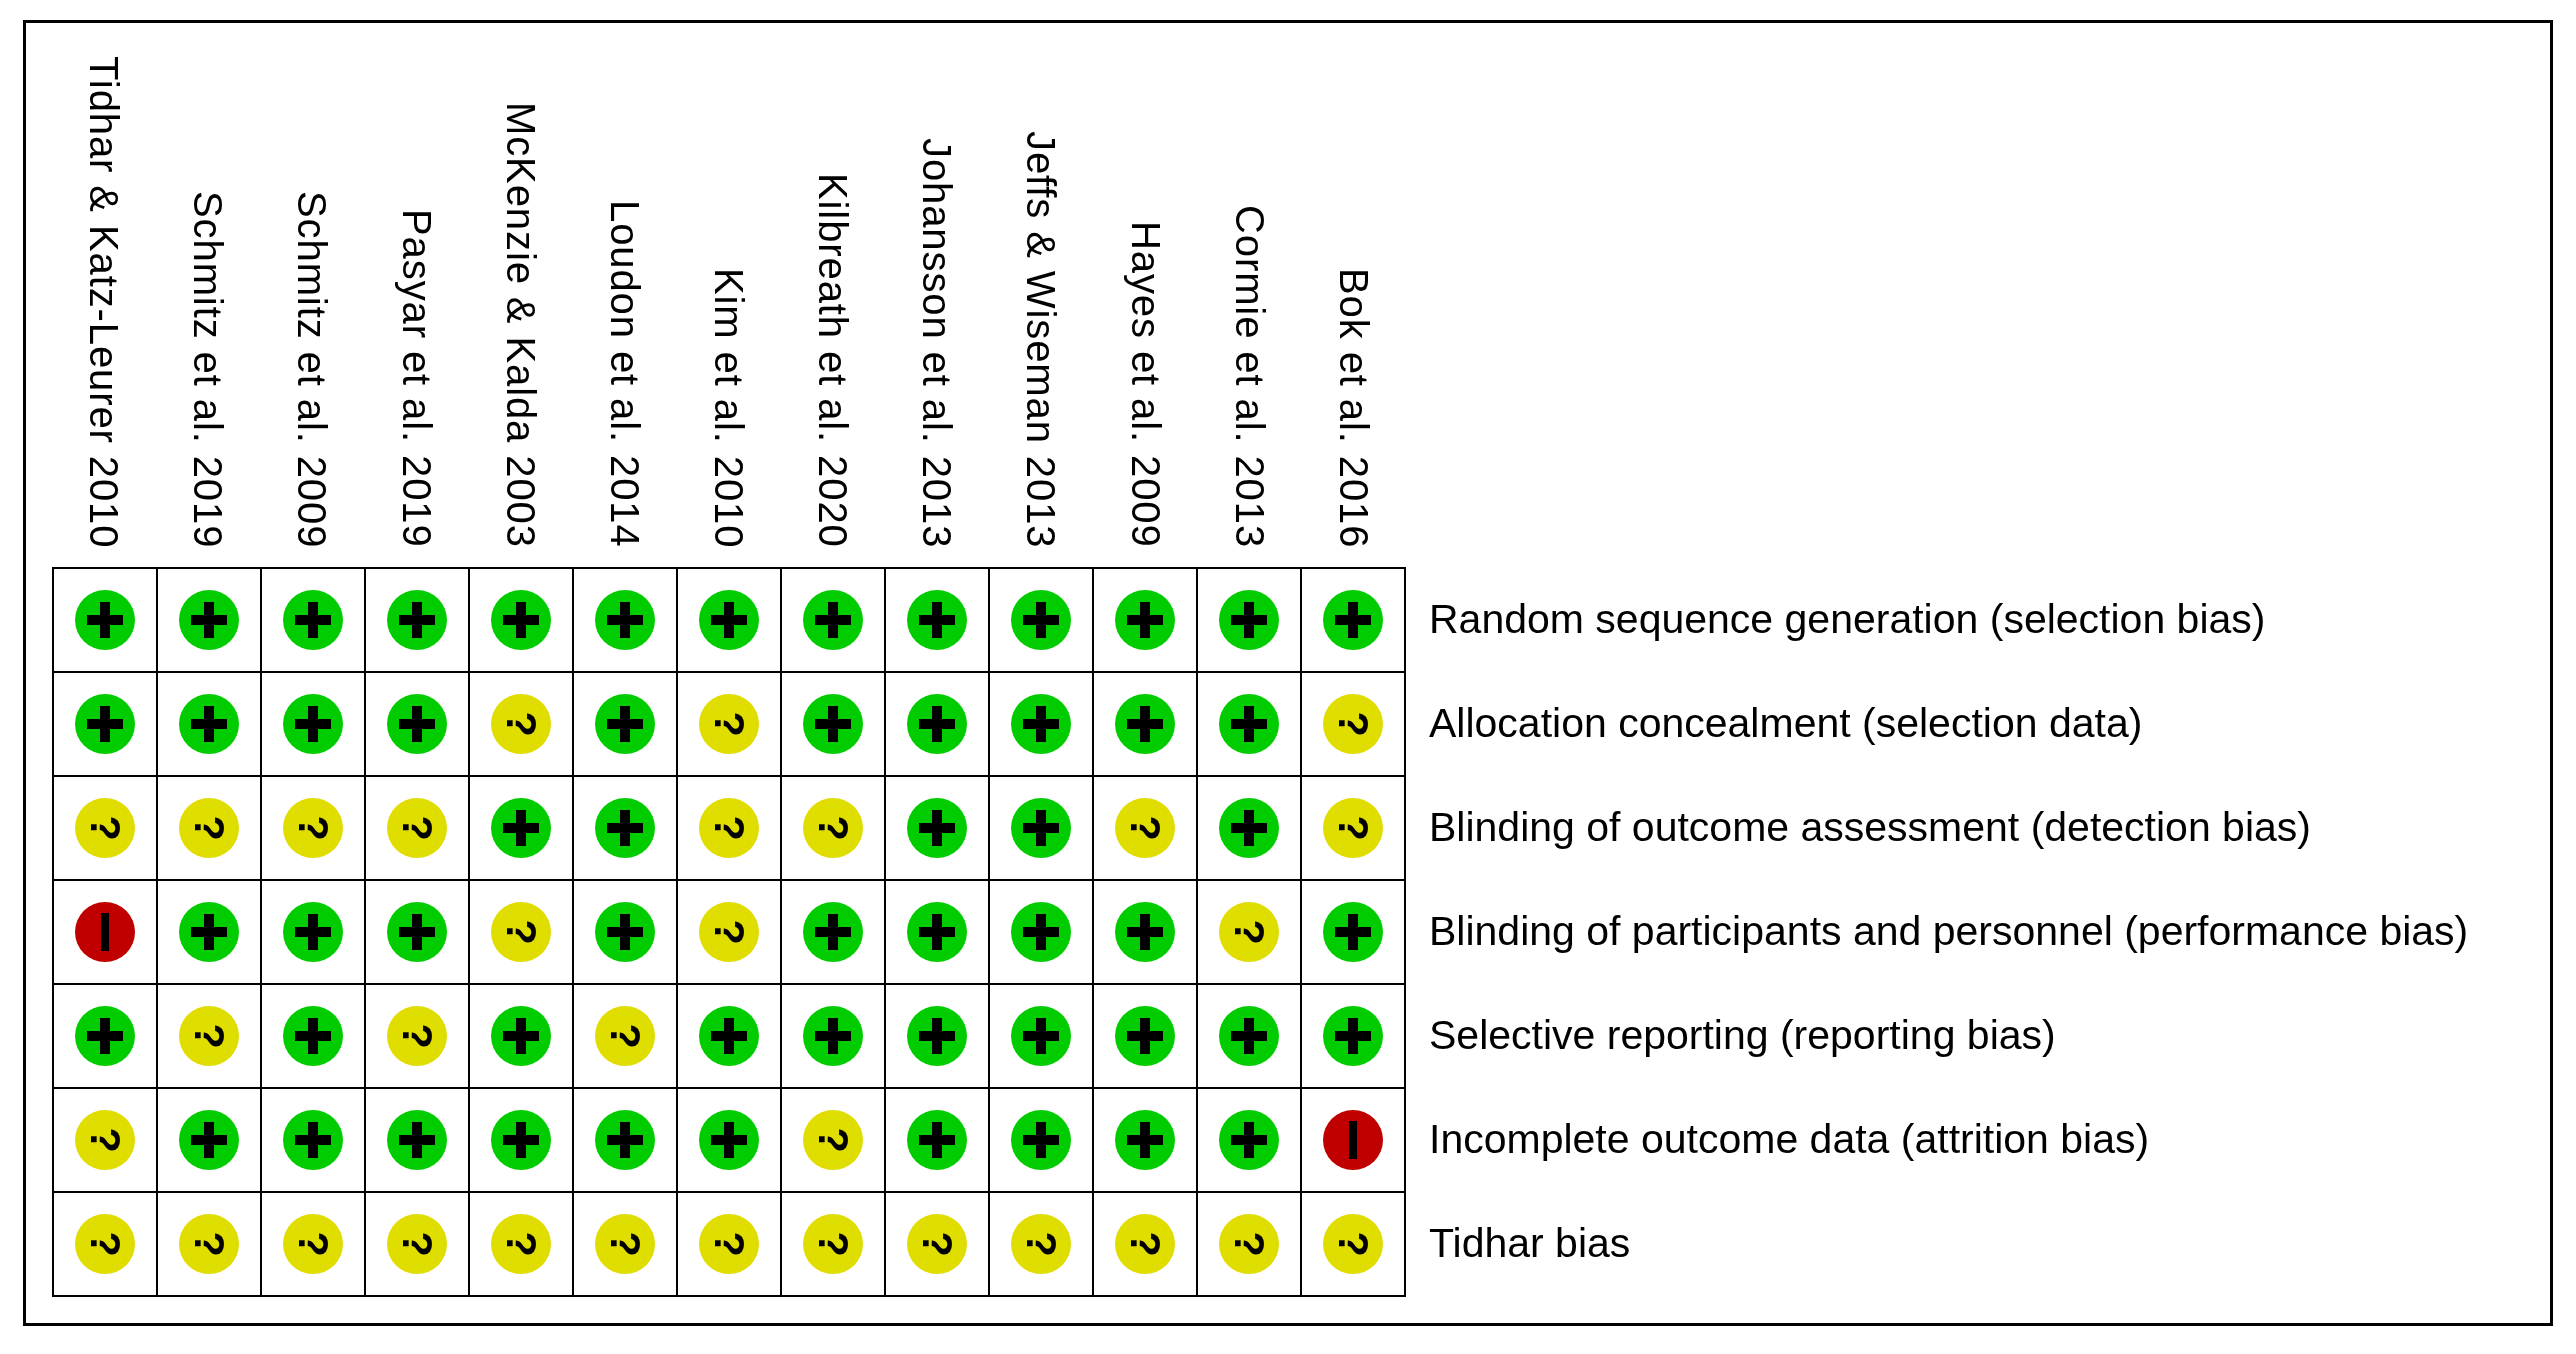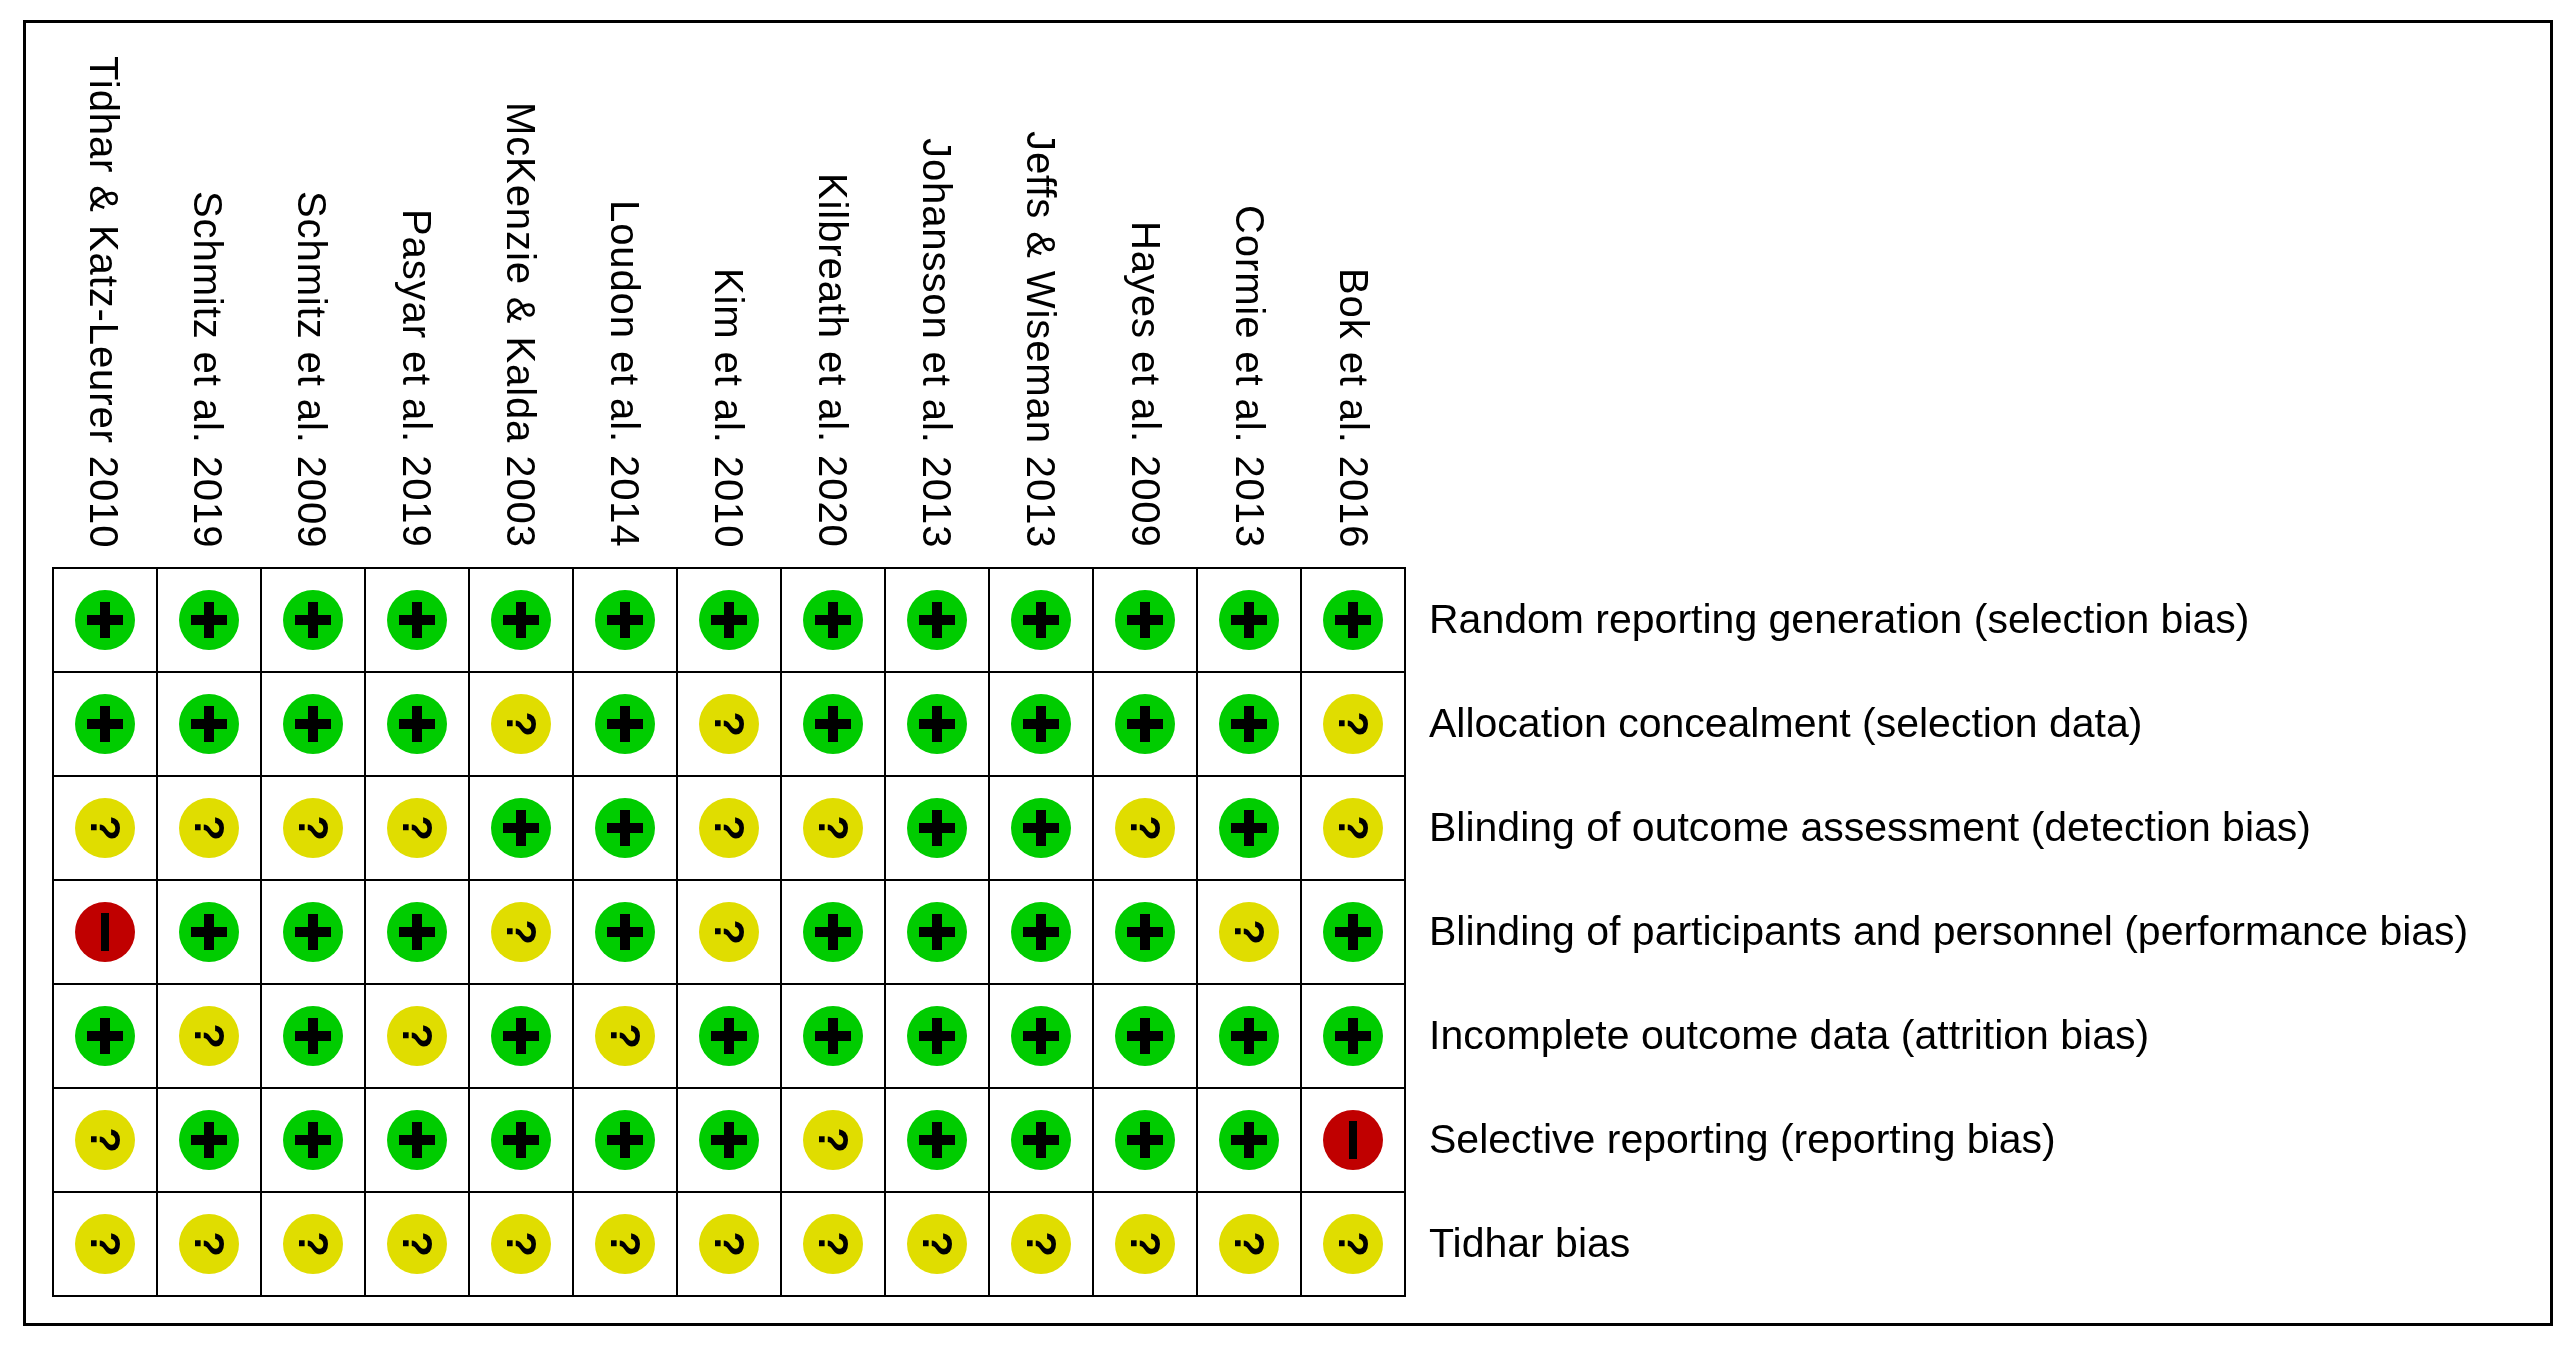--- a/index.html
+++ b/index.html
@@ -554,21 +554,21 @@
         <span class="sym-question">?</span>
       </div>
     </div>
     <div class="cell">
       <div class="circ" style="background: rgb(224, 221, 0);">
         <span class="sym-question">?</span>
       </div>
     </div>
   </div>
 <div id="rowlabels">
-    <div class="rlabel">Random reporting generation (selection bias)</div>
+    <div class="rlabel">Random sequence generation (selection bias)</div>
     <div class="rlabel">Allocation concealment (selection data)</div>
     <div class="rlabel">Blinding of outcome assessment (detection bias)</div>
     <div class="rlabel">Blinding of participants and personnel (performance bias)</div>
+    <div class="rlabel">Selective reporting (reporting bias)</div>
     <div class="rlabel">Incomplete outcome data (attrition bias)</div>
-    <div class="rlabel">Selective reporting (reporting bias)</div>
     <div class="rlabel">Tidhar bias</div>
   </div>
 
 
 </body></html>

